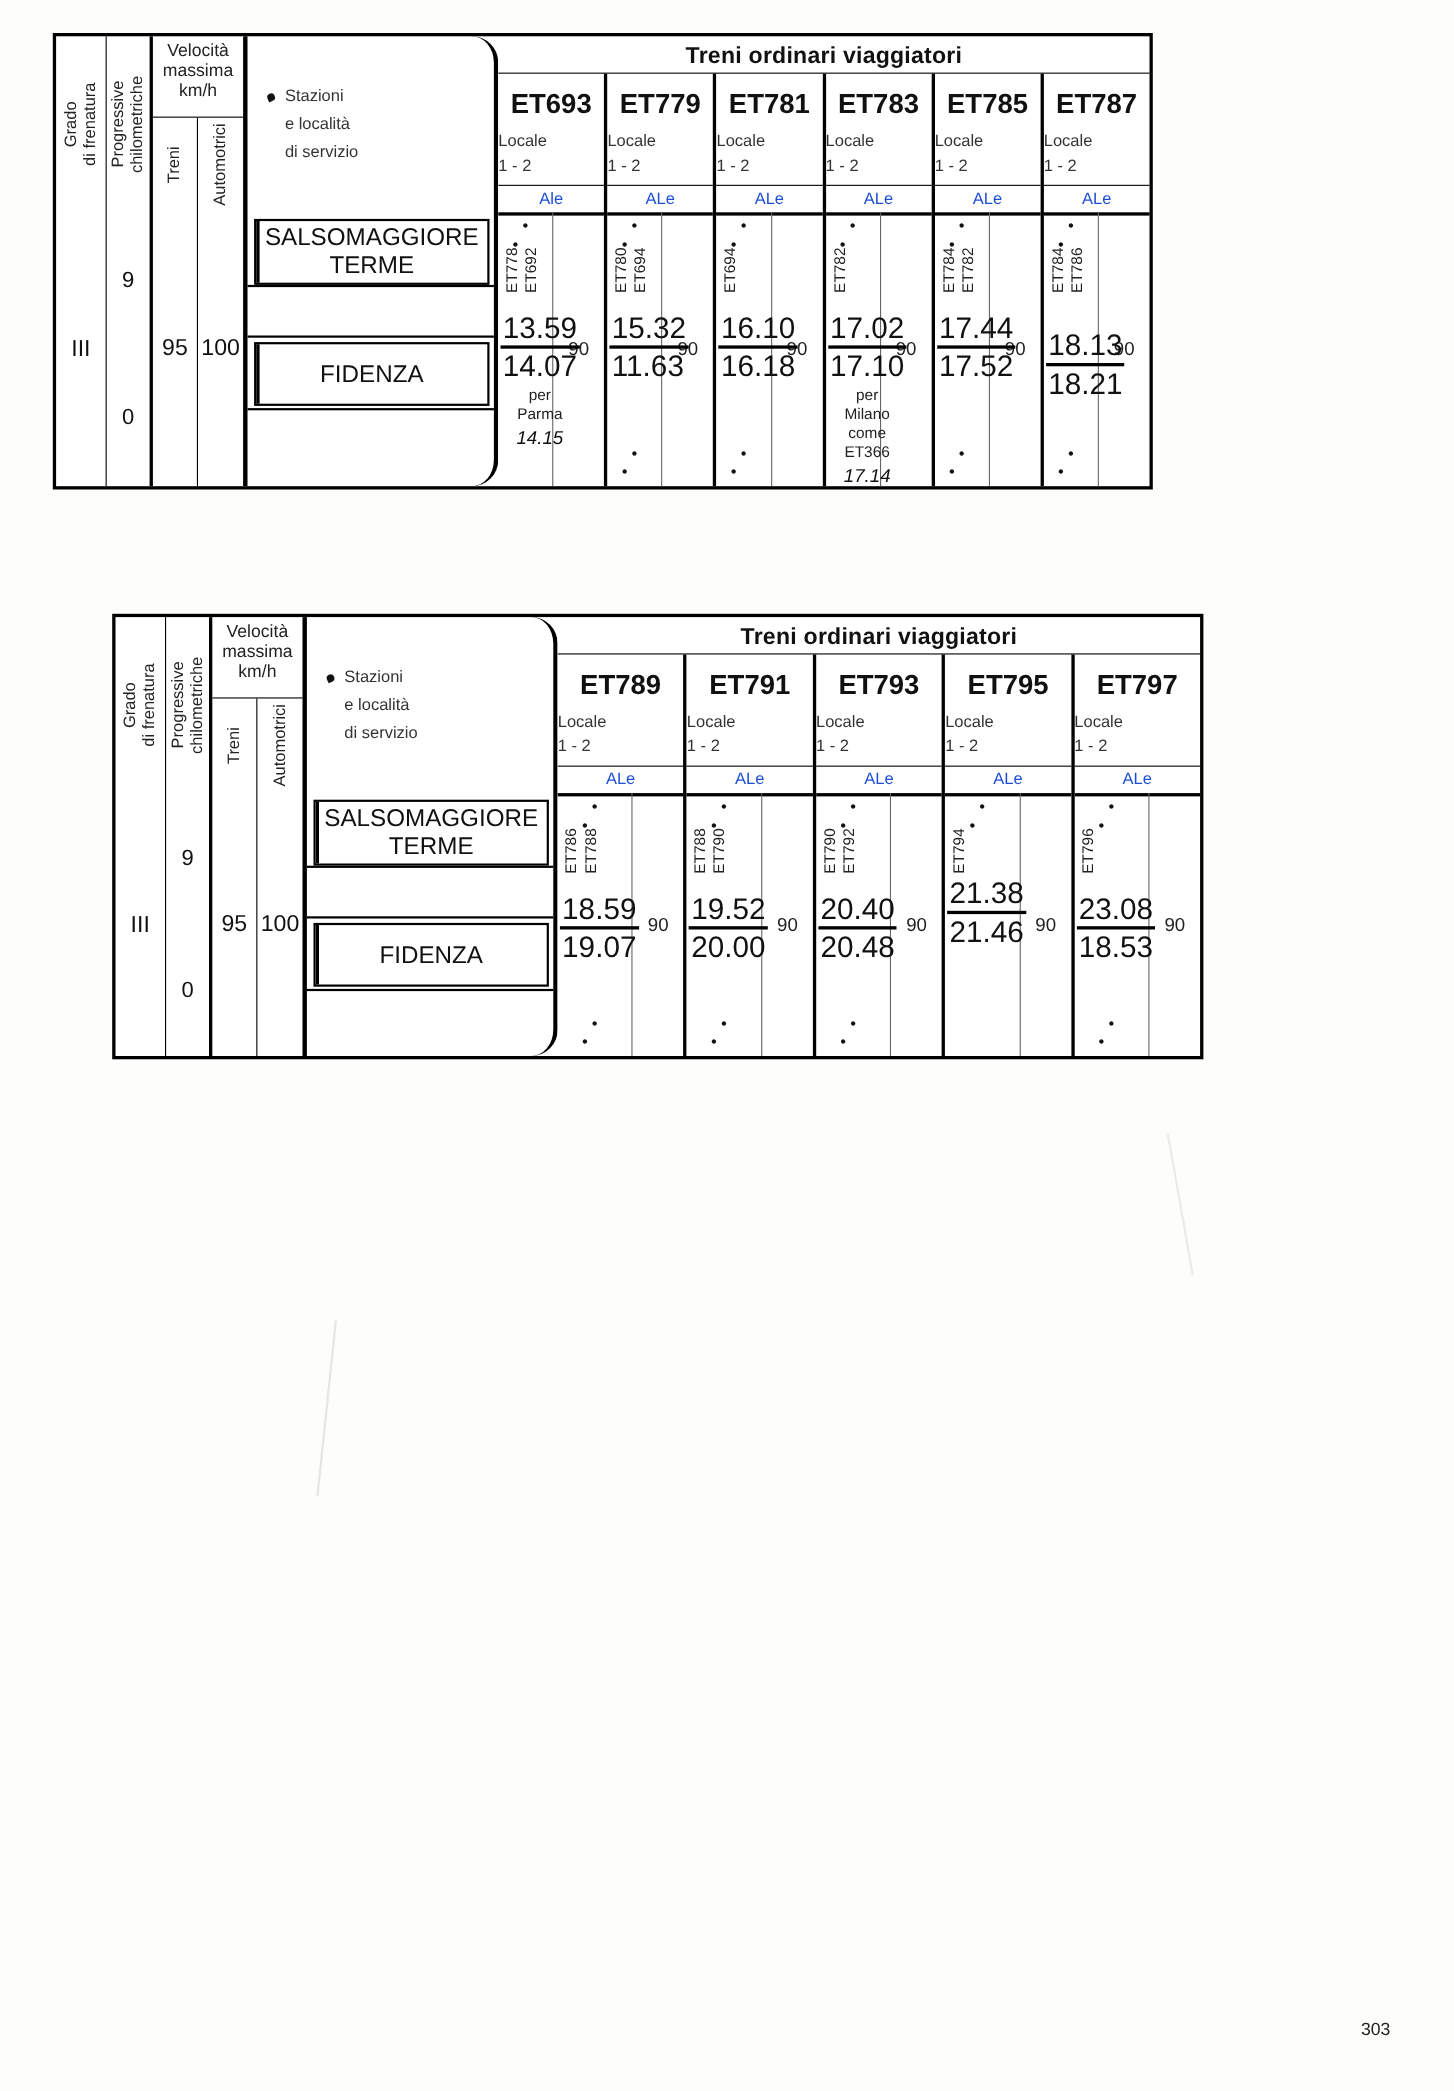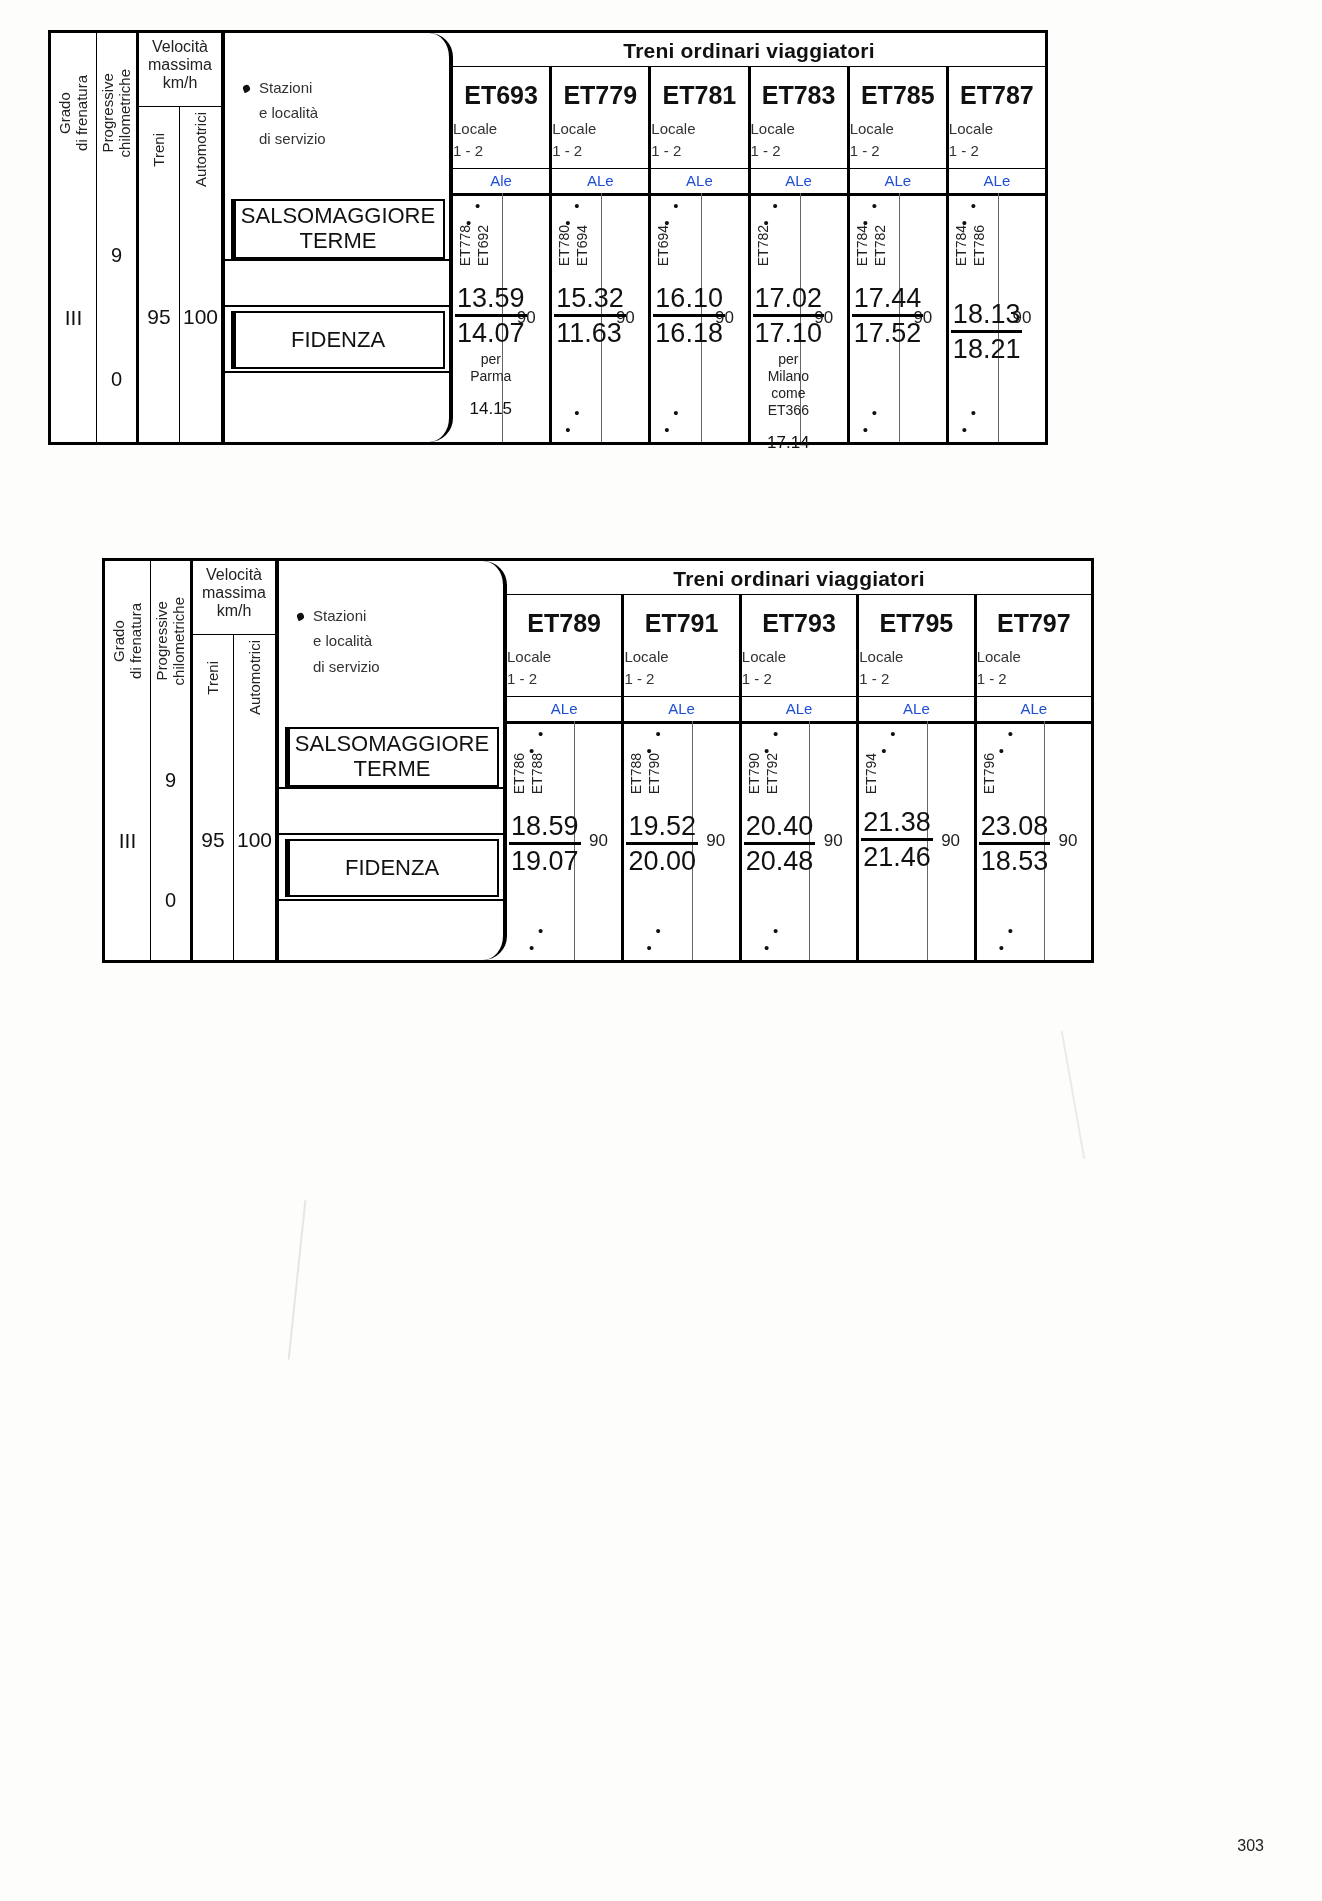--- a/index.html
+++ b/index.html
@@ -104,21 +104,21 @@
         font-size:15px;letter-spacing:18px;color:#111;text-indent:18px;}
   .etlab{
     position:absolute;left:4px;
     writing-mode:vertical-rl;transform:rotate(180deg);
     font-size:14px;color:#222;white-space:nowrap;line-height:1.25;
   }
   .times{position:absolute;left:2px;}
   .t-arr{font-size:27px;line-height:1.02;border-bottom:3px solid #000;padding:0 2px 1px;display:block;}
   .t-dep{font-size:27px;line-height:1.06;padding:2px 2px 0;display:block;}
   .note{font-size:14px;color:#222;text-align:center;line-height:1.22;margin-top:4px;}
-  .ital{font-size:17px;text-align:center;display:block;margin-top:14px;}
+  .ital{font-style:italic;font-size:17px;text-align:center;display:block;margin-top:4px;}
 
   
   .pageno{position:absolute;right:58px;bottom:46px;font-size:16px;color:#222;}
   .scratch{position:absolute;background:#c9c9c9;}
 </style>
 </head>
 <body>
 
 <div class="sheet" id="sheet-top" style="left:48px;top:30px;width:1000px;height:415px;">
   <div class="tbl" style="width:100%;height:100%;">
@@ -500,21 +500,21 @@
                 <div>1 - 2</div>
               </div>
               <div class="tc-ale">ALe</div>
             </div>
             <div class="tc-body">
               <div class="tc-main">
                 <div class="dots">• •</div>
                 <div class="etlab" style="top: 32px;">
                   <div>ET794</div>
                 </div>
-                <div class="times" style="top: 88px;">
+                <div class="times" style="top: 78px;">
                   <span class="t-arr">21.38</span>
                   <span class="t-dep">21.46</span>
                 </div>
               </div>
               <div class="tc-spd">90</div>
             </div>
           </div>
           <div class="tcol">
             <div class="tc-head" style="height: 126px;">
               <div class="tc-num">ET797</div>

